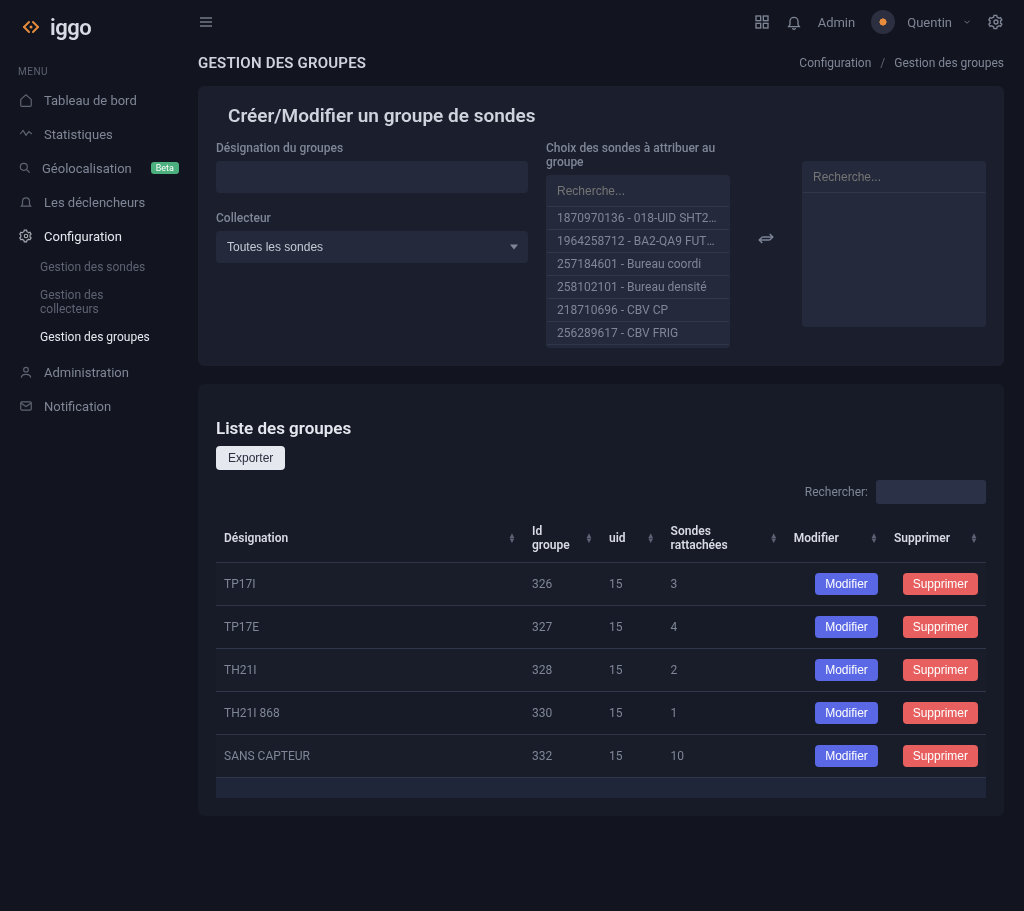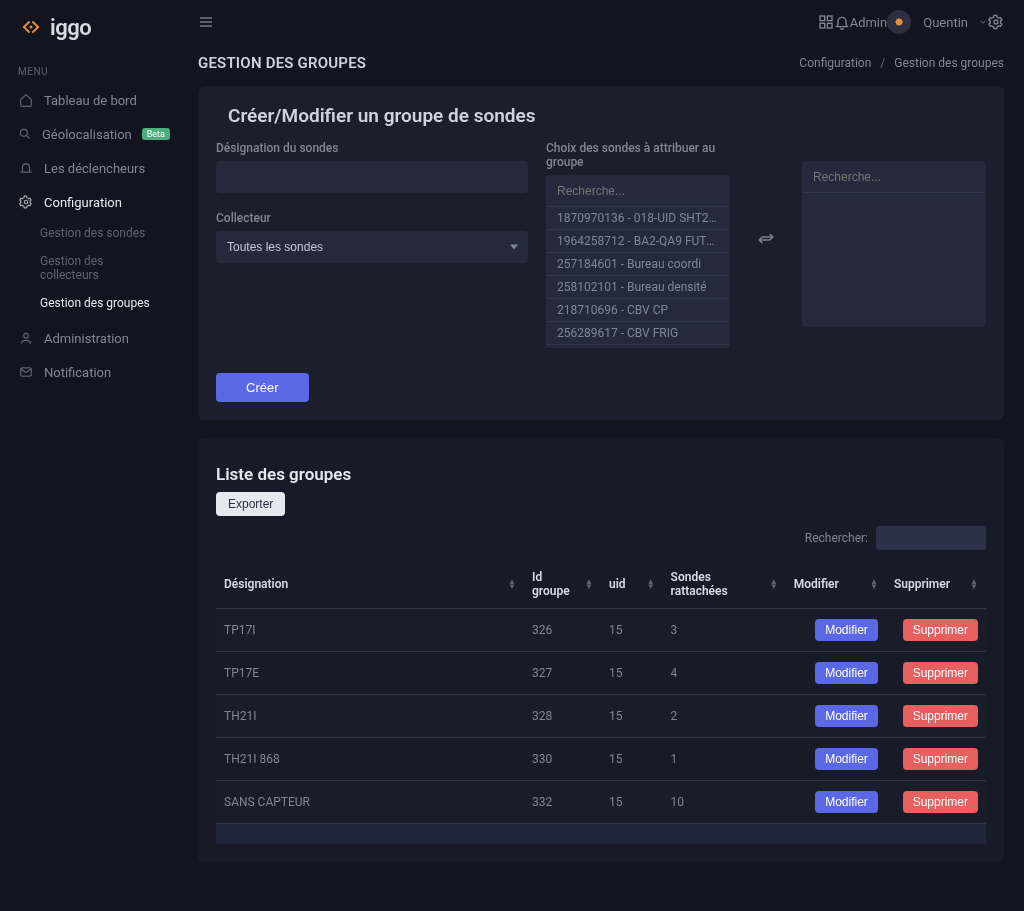--- a/index.html
+++ b/index.html
@@ -27,48 +27,48 @@
   .sidebar{width:178px;flex:0 0 178px;background:var(--sidebar);padding:0;display:flex;flex-direction:column;}
   .logo{display:flex;align-items:center;gap:6px;padding:14px 18px 20px;}
   .logo-mark{width:26px;height:26px;position:relative;}
   .logo-text{font-size:22px;font-weight:600;color:#d8dbe4;letter-spacing:-0.5px;}
   .menu-label{padding:6px 18px;font-size:10px;color:var(--text-dimmer);text-transform:uppercase;letter-spacing:0.5px;}
   .nav{list-style:none;margin:0;padding:0;}
   .nav>li{padding:0;}
   .nav-link{display:flex;align-items:center;gap:10px;padding:9px 18px;color:var(--text-dim);font-size:13px;cursor:pointer;}
   .nav-link.active{color:#e6e8ef;}
   .nav-icon{width:16px;height:16px;display:inline-flex;align-items:center;justify-content:center;opacity:0.7;}
-  .badge-beta{background:var(--beta);color:#fff;font-size:9px;padding:1px 5px;border-radius:3px;margin-left:0;}
+  .badge-beta{background:var(--beta);color:#fff;font-size:9px;padding:1px 5px;border-radius:3px;margin-left:9px;}
   .subnav{list-style:none;margin:0;padding:0 0 4px 0;}
   .subnav-link{display:block;padding:7px 18px 7px 40px;color:var(--text-dimmer);font-size:12px;cursor:pointer;}
   .subnav-link.active{color:#e6e8ef;}
 
   
   .main{flex:1;display:flex;flex-direction:column;min-width:0;}
 
   .topbar{display:flex;align-items:center;justify-content:space-between;padding:10px 20px;}
   .topbar-left{display:flex;align-items:center;}
   .hamburger{cursor:pointer;color:var(--text-dim);}
-  .topbar-right{display:flex;align-items:center;}
+  .topbar-right{display:flex;align-items:center;gap:16px;}
   .top-icon{color:var(--text-dim);cursor:pointer;display:inline-flex;align-items:center;}
   .top-text{color:var(--text-dim);font-size:13px;}
   .avatar{width:24px;height:24px;border-radius:50%;background:radial-gradient(circle at 50% 50%,#e78c3c 20%,#2b2f3f 22%);display:inline-block;}
 
   .content{flex:1;padding:0 20px 20px;}
 
   .page-head{display:flex;justify-content:space-between;align-items:center;padding:10px 0 14px;}
   .page-title{font-size:15px;font-weight:600;color:#cfd3de;letter-spacing:0.2px;}
   .breadcrumb{font-size:12px;color:var(--text-dim);}
   .breadcrumb .sep{margin:0 6px;color:var(--text-dimmer);}
 
   .panel{background:var(--panel);border-radius:6px;padding:18px;margin-bottom:18px;}
   .panel.darker{background:#171b28;}
 
   .form-title{font-size:19px;font-weight:600;color:#cfd3de;margin:0 12px 14px;}
-  .section-title{font-size:17px;font-weight:600;color:#e6e8ef;margin:8px 0 8px;}
+  .section-title{font-size:17px;font-weight:600;color:#e6e8ef;margin:16px 0 8px;}
 
   .form-row{display:flex;gap:18px;align-items:flex-start;}
   .col-left{flex:0 0 312px;}
   .col-mid{flex:1;min-width:0;}
   .col-swap{flex:0 0 36px;display:flex;align-items:center;justify-content:center;padding-top:90px;}
   .col-right{flex:1;min-width:0;}
 
   .form-label{display:block;font-size:12px;color:var(--text-dim);margin-bottom:6px;font-weight:500;}
 
   .input,.select{width:100%;background:var(--panel-2);border:1px solid transparent;border-radius:4px;color:var(--text);padding:8px 10px;font-size:12px;outline:none;}
@@ -138,20 +138,30 @@
 
     <ul class="nav">
       <li>
         <a class="nav-link">
           <span class="nav-icon">
             <svg width="14" height="14" viewBox="0 0 24 24" fill="none" stroke="currentColor" stroke-width="2">
                 <path d="M3 11l9-8 9 8v10a2 2 0 0 1-2 2H5a2 2 0 0 1-2-2z"></path>
               </svg>
           </span>
           <span>Tableau de bord</span>
+        </a>
+      </li>
+      <li>
+        <a class="nav-link">
+          <span class="nav-icon">
+            <svg width="14" height="14" viewBox="0 0 24 24" fill="none" stroke="currentColor" stroke-width="2">
+                <polyline points="2 12 7 6 12 14 17 8 22 12"></polyline>
+              </svg>
+          </span>
+          <span>Statistiques</span>
         </a>
       </li>
       <li>
         <a class="nav-link">
           <span class="nav-icon">
             <svg width="14" height="14" viewBox="0 0 24 24" fill="none" stroke="currentColor" stroke-width="2">
                 <circle cx="10" cy="10" r="6"></circle>
                 <line x1="20" y1="20" x2="15" y2="15"></line>
               </svg>
           </span>
@@ -269,30 +279,27 @@
           <span class="sep">/</span>
           <span>Gestion des groupes</span>
         </div>
       </div>
 
       <div class="panel">
         <h2 class="form-title">Créer/Modifier un groupe de sondes</h2>
 
         <div class="form-row">
           <div class="col-left">
-            <label class="form-label">Désignation du sondes</label>
+            <label class="form-label">Désignation du groupes</label>
             <input class="input" style="">
             <label class="form-label" style="margin-top:18px;">Collecteur</label>
             <div class="select-wrap">
               <select class="select">
                 <option>Toutes les sondes</option>
               </select>
-            </div>
-            <div class="gap-top" style="margin-top:110px;">
-              <button class="btn btn-primary">Créer</button>
             </div>
           </div>
 
           <div class="col-mid">
             <label class="form-label">Choix des sondes à attribuer au groupe</label>
             <div class="listbox">
               <input class="listbox-search" placeholder="Recherche..." style="">
               <div class="listbox-items" id="sondes-list">
                   <div class="listbox-item">1870970136 - 018-UID SHT21 NOBOX</div>
                   <div class="listbox-item">1964258712 - BA2-QA9 FUTUR</div>

